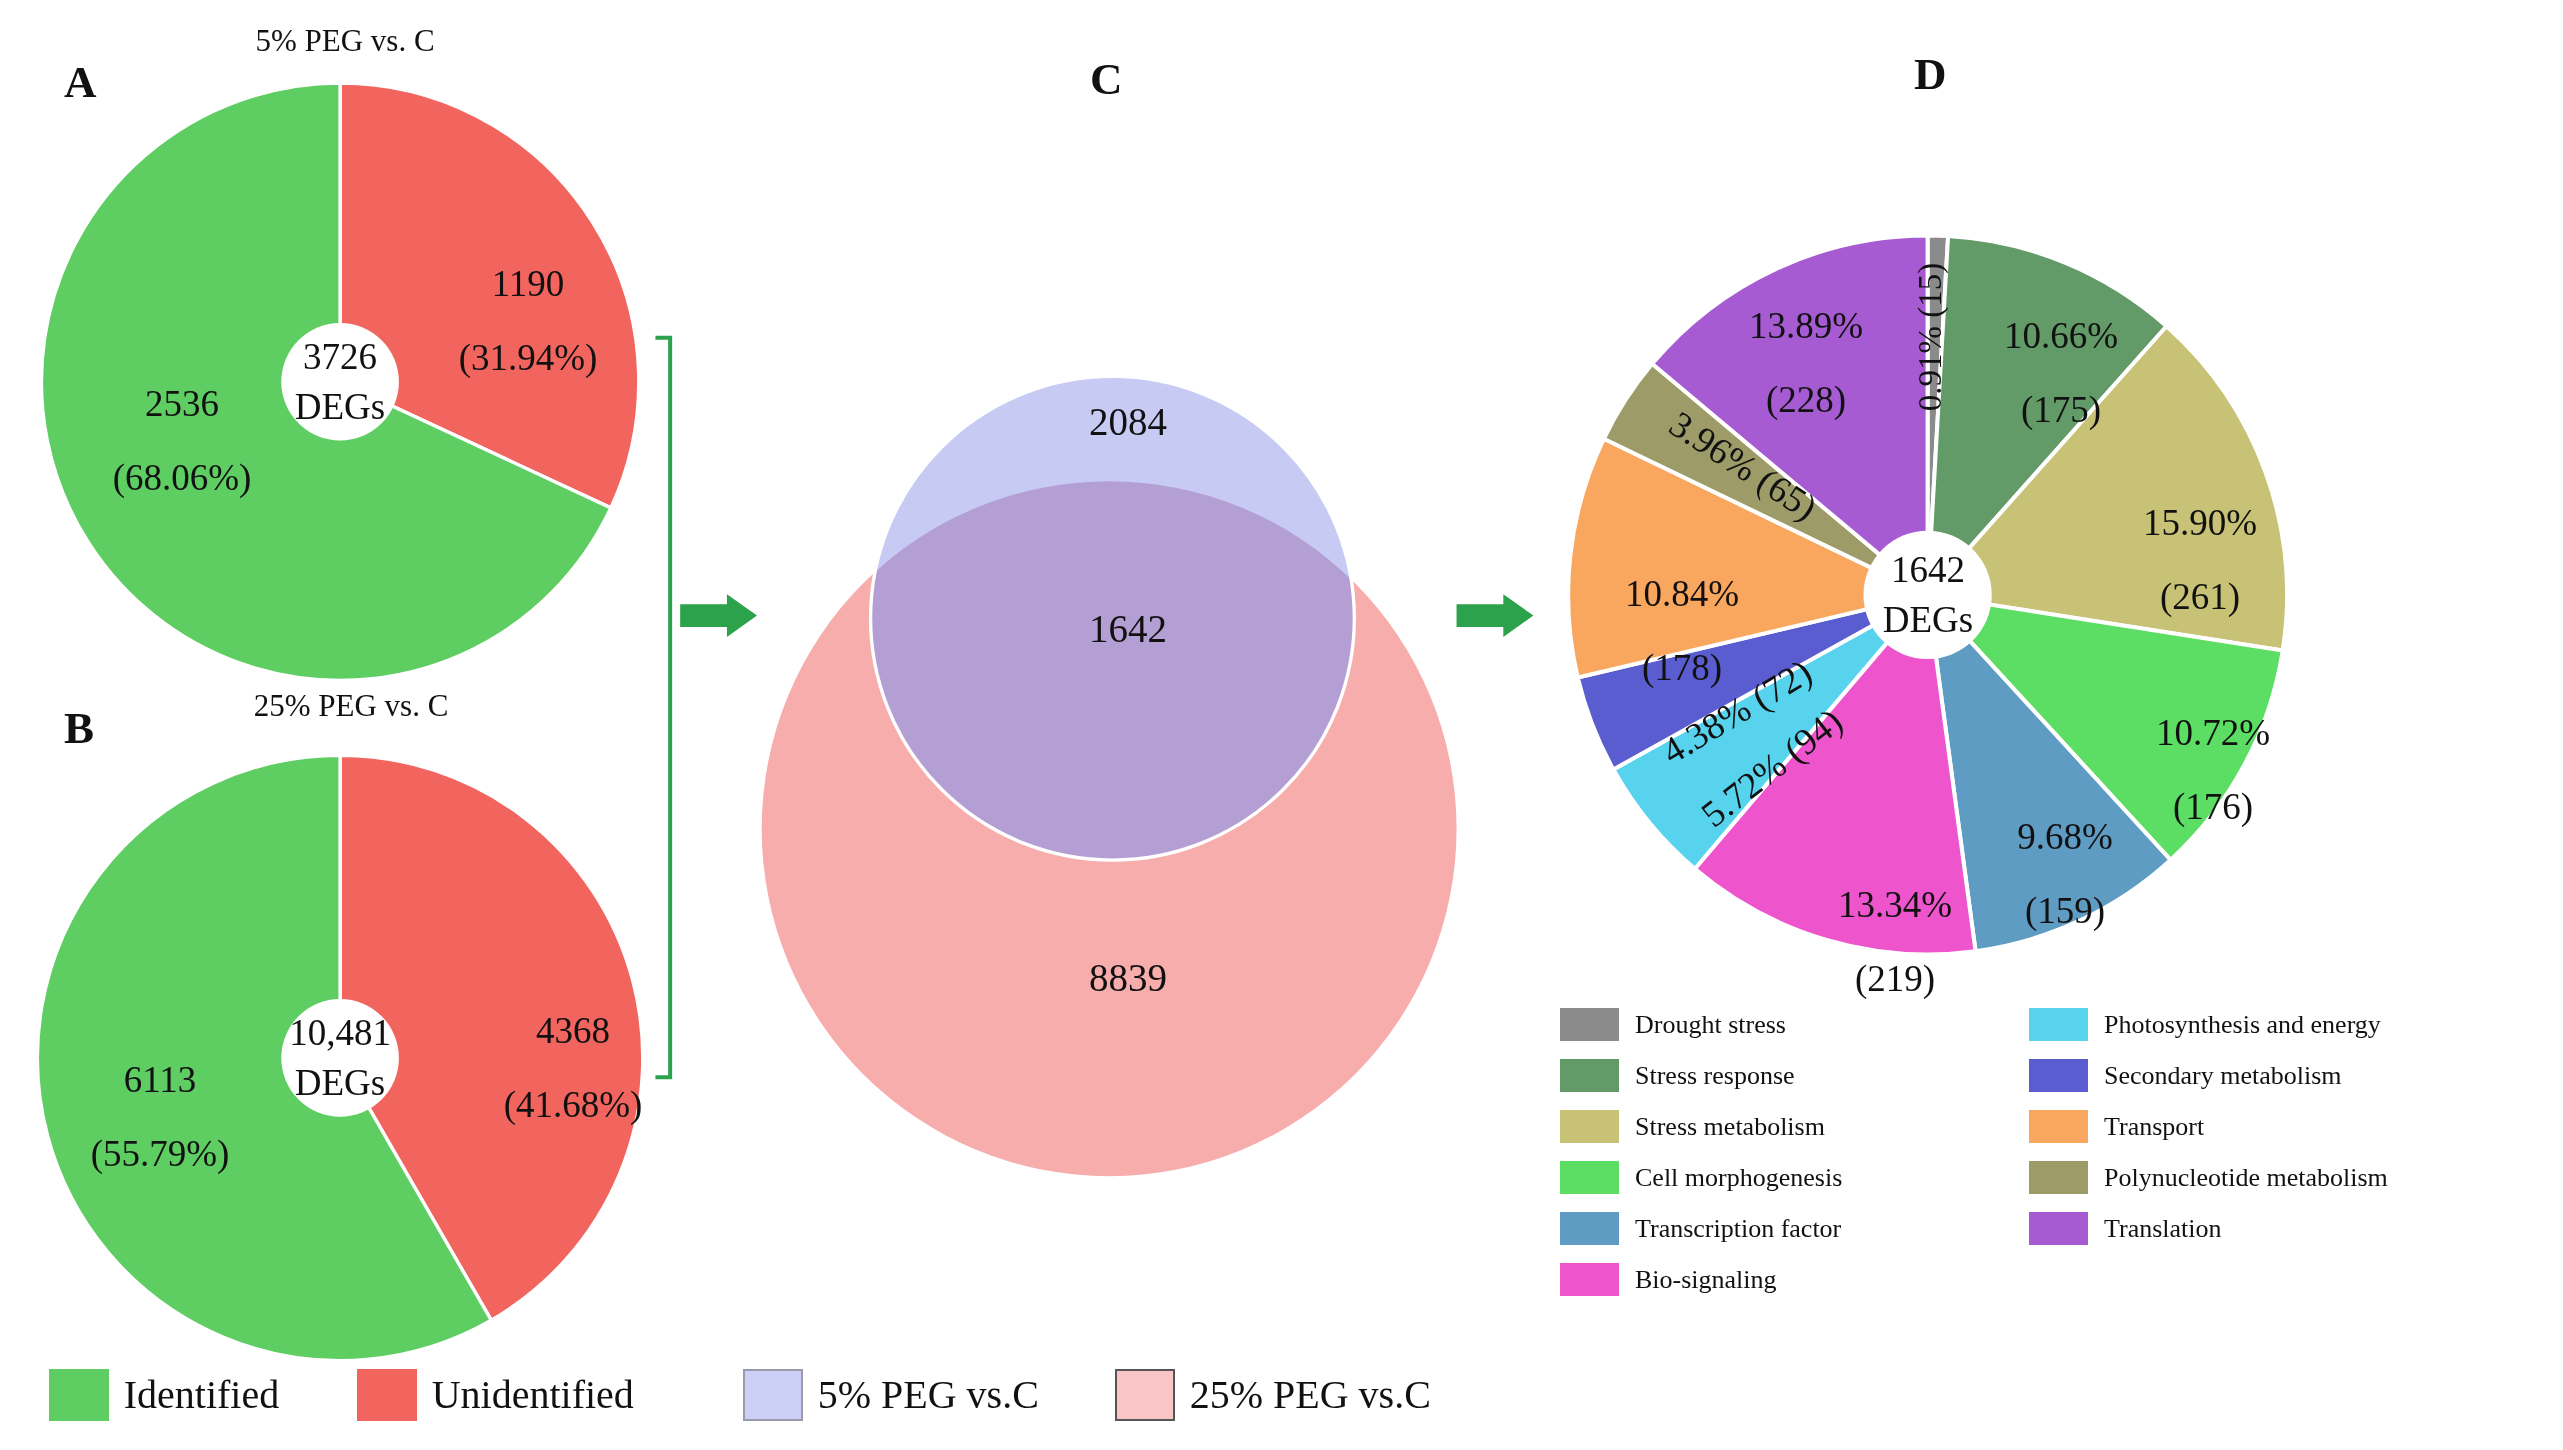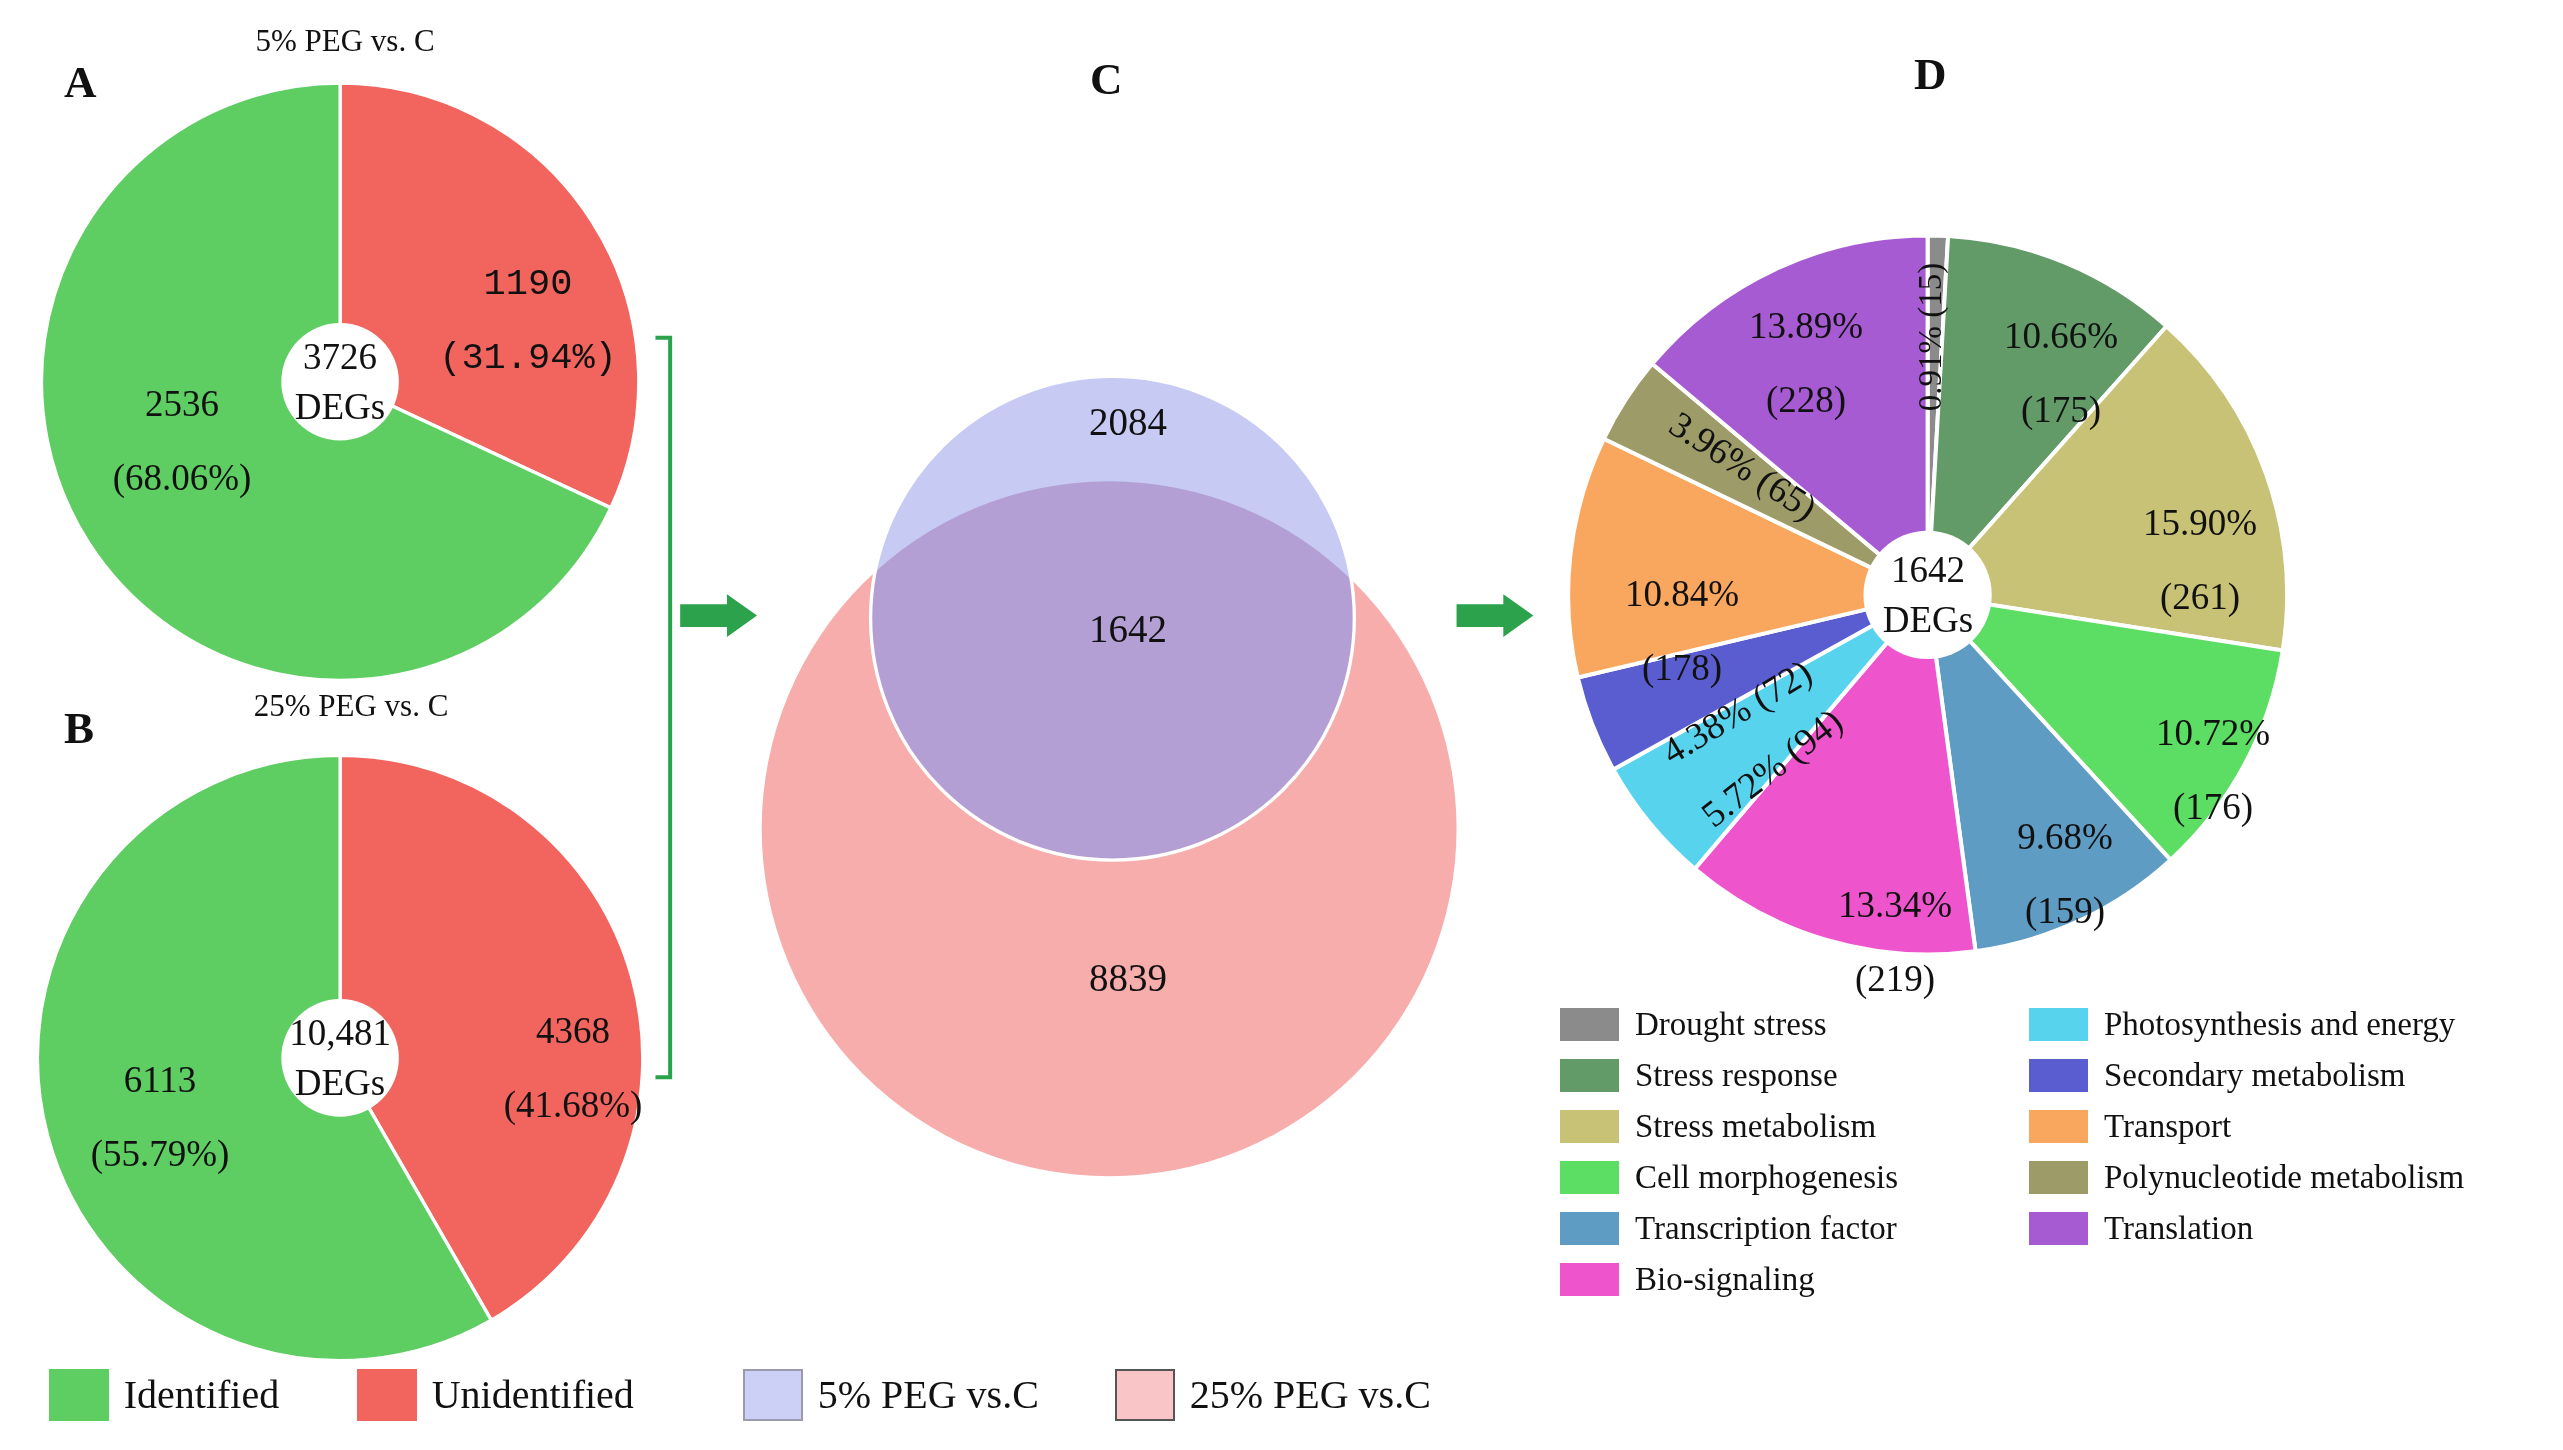--- a/index.html
+++ b/index.html
@@ -10,21 +10,21 @@
   .pie-title{position:absolute;font-size:31px;white-space:nowrap;transform:translateX(-50%);}
   .plabel{position:absolute;text-align:center;font-size:37px;line-height:2.0;white-space:nowrap;
           transform:translate(-50%,-50%);}
   .plabel.small{font-size:33px;line-height:1.0;}
   .center-label{position:absolute;text-align:center;font-size:37px;line-height:1.35;
           transform:translate(-50%,-50%);white-space:nowrap;}
   .venn-num{position:absolute;font-size:39px;transform:translate(-50%,-50%);}
   .legendD-col{position:absolute;display:flex;flex-direction:column;gap:18px;}
   .legendD-row{display:flex;align-items:center;height:33px;}
   .legendD-swatch{width:59px;height:33px;flex:0 0 59px;margin-right:16px;}
-  .legendD-label{font-size:33px;white-space:nowrap;}
+  .legendD-label{font-size:26px;white-space:nowrap;}
   .blegend-item{position:absolute;display:flex;align-items:center;height:53px;}
   .blegend-swatch{width:60px;height:52px;margin-right:14.7px;box-sizing:border-box;}
   .blegend-label{font-size:40px;white-space:nowrap;}
 </style>
 </head>
 <body>
 
 <div class="fig">
 
   <svg id="fig-svg" width="2563" height="1451" viewBox="0 0 3836 2171">
@@ -91,21 +91,21 @@
   <div class="center-label" style="left:340px;top:1058px;">
     <div>10,481</div>
       <div>DEGs</div>
   </div>
   <div class="center-label" style="left:1928px;top:595px;">
     <div>1642</div>
       <div>DEGs</div>
   </div>
 
   <div id="slice-labels">
-      <div class="plabel" style="left: 528px; top: 321px; font-family: Liberation Mono, monospace;">
+      <div class="plabel" style="left: 528px; top: 321px;">
         <div>1190</div>
         <div>(31.94%)</div>
       </div>
       <div class="plabel" style="left: 182px; top: 441px;">
         <div>2536</div>
         <div>(68.06%)</div>
       </div>
       <div class="plabel" style="left: 573px; top: 1068px;">
         <div>4368</div>
         <div>(41.68%)</div>

